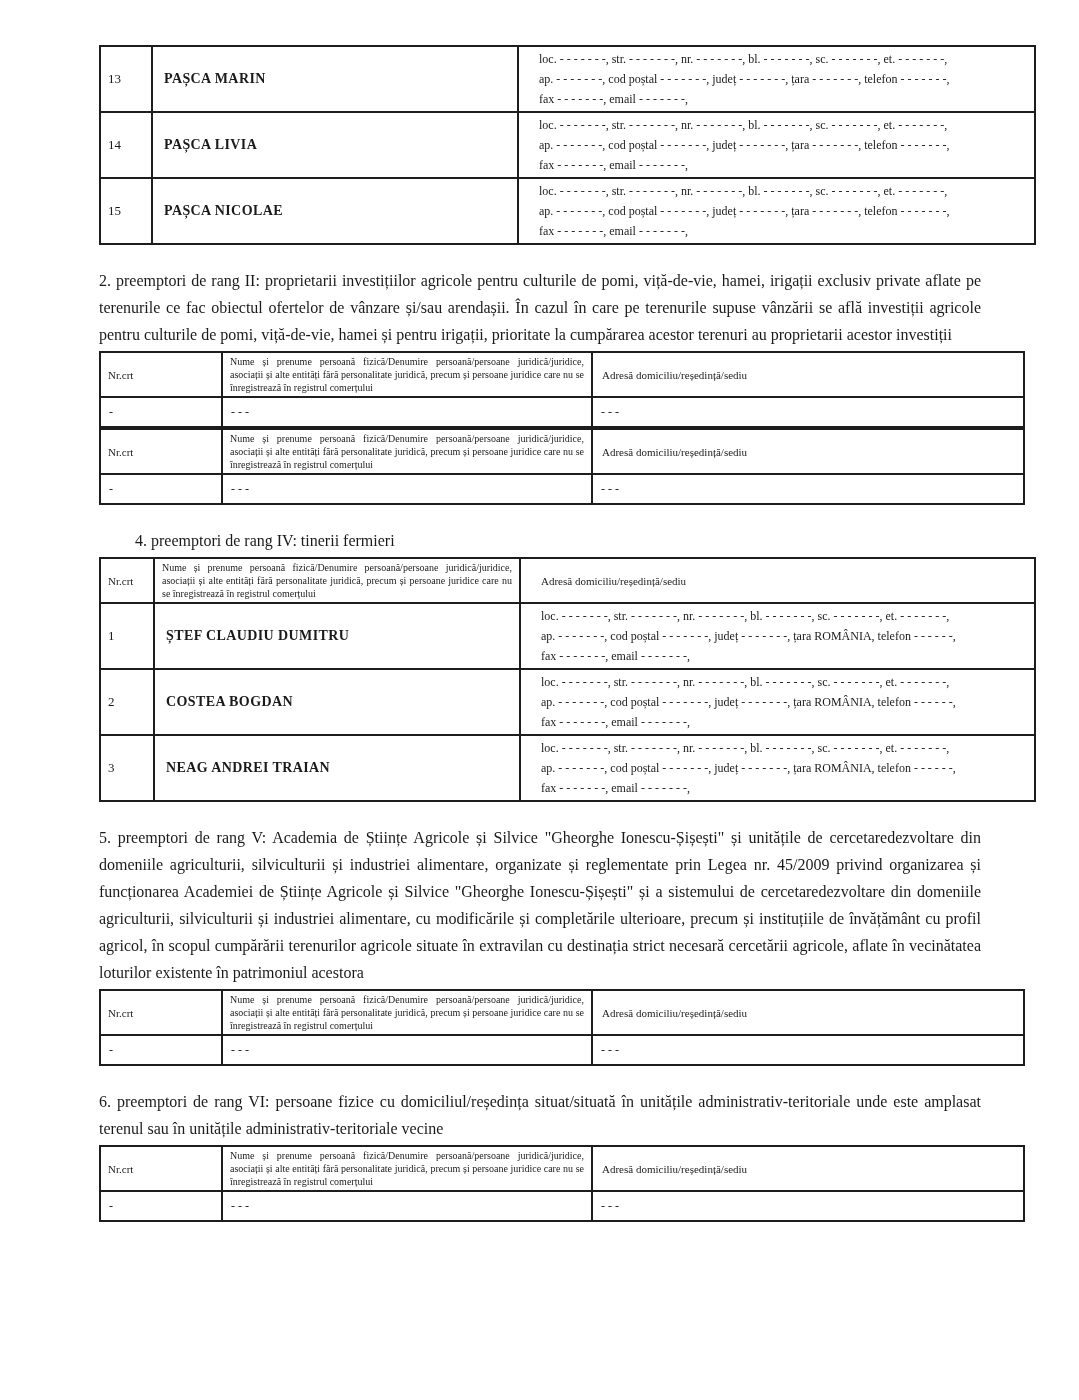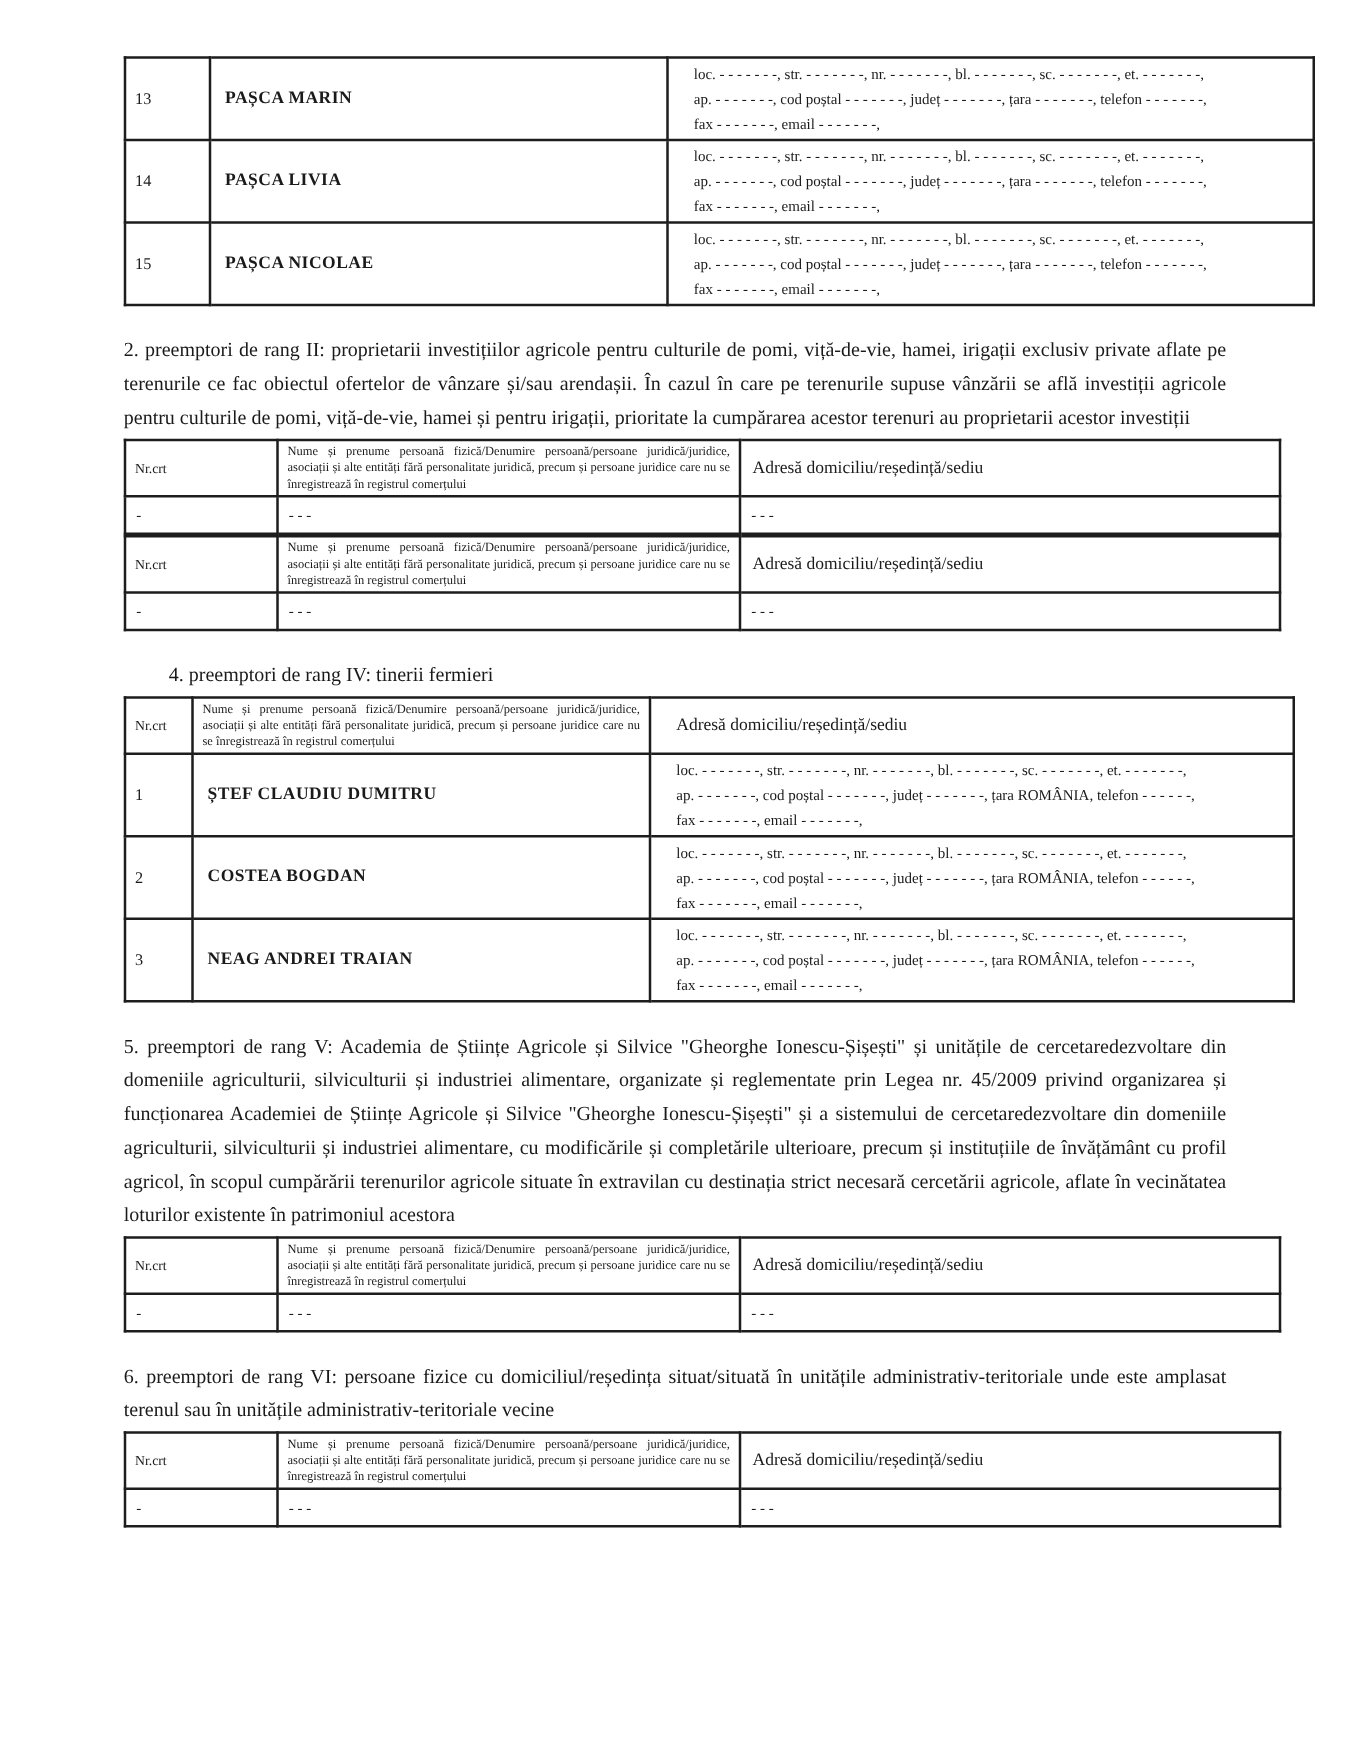--- a/index.html
+++ b/index.html
@@ -35,29 +35,29 @@
   
   .t-big .c1 { width: 42px; }
   .t-big .c2 { width: 350px; }
   .t-big .c3 { width: 490px; padding-left: 20px; }
   
   .t-small .c1 { width: 110px; }
   .t-small .c2 { width: 354px; }
   .t-small .c3 { width: 418px; }
 
   tr.person { height: 62px; }
-  .cell-nr   { font-size: 13px; padding: 2px 17px 2px 7px; }
+  .cell-nr   { font-size: 13px; padding: 2px 1px 2px 7px; }
   .cell-name { font-size: 14px; font-weight: bold; letter-spacing: .4px; padding: 2px 3px 2px 11px; }
   .cell-addr { font-size: 12px; line-height: 20px; padding: 2px 5px 2px 9px; }
   .country-bold { font-weight: normal; }
 
   tr.hdr { height: 43px; }
   .hdr-nr   { font-size: 11px; padding: 2px 3px 2px 7px; border-radius: 10px; }
   .hdr-name { font-size: 10px; line-height: 13px; text-align: justify; padding: 2px 7px; vertical-align: middle; margin-top: 20px; }
-  .hdr-addr { font-size: 14px; padding: 2px 3px 2px 9px; }
+  .hdr-addr { font-size: 11px; padding: 2px 3px 2px 9px; }
 
   tr.empty { height: 30px; }
   .empty td { font-size: 12px; padding: 2px 3px 2px 8px; vertical-align: middle; }
 
   .para {
     font-size: 16px;
     line-height: 27px;
     text-align: justify;
     margin: 22px 0 3px 0;
   }

